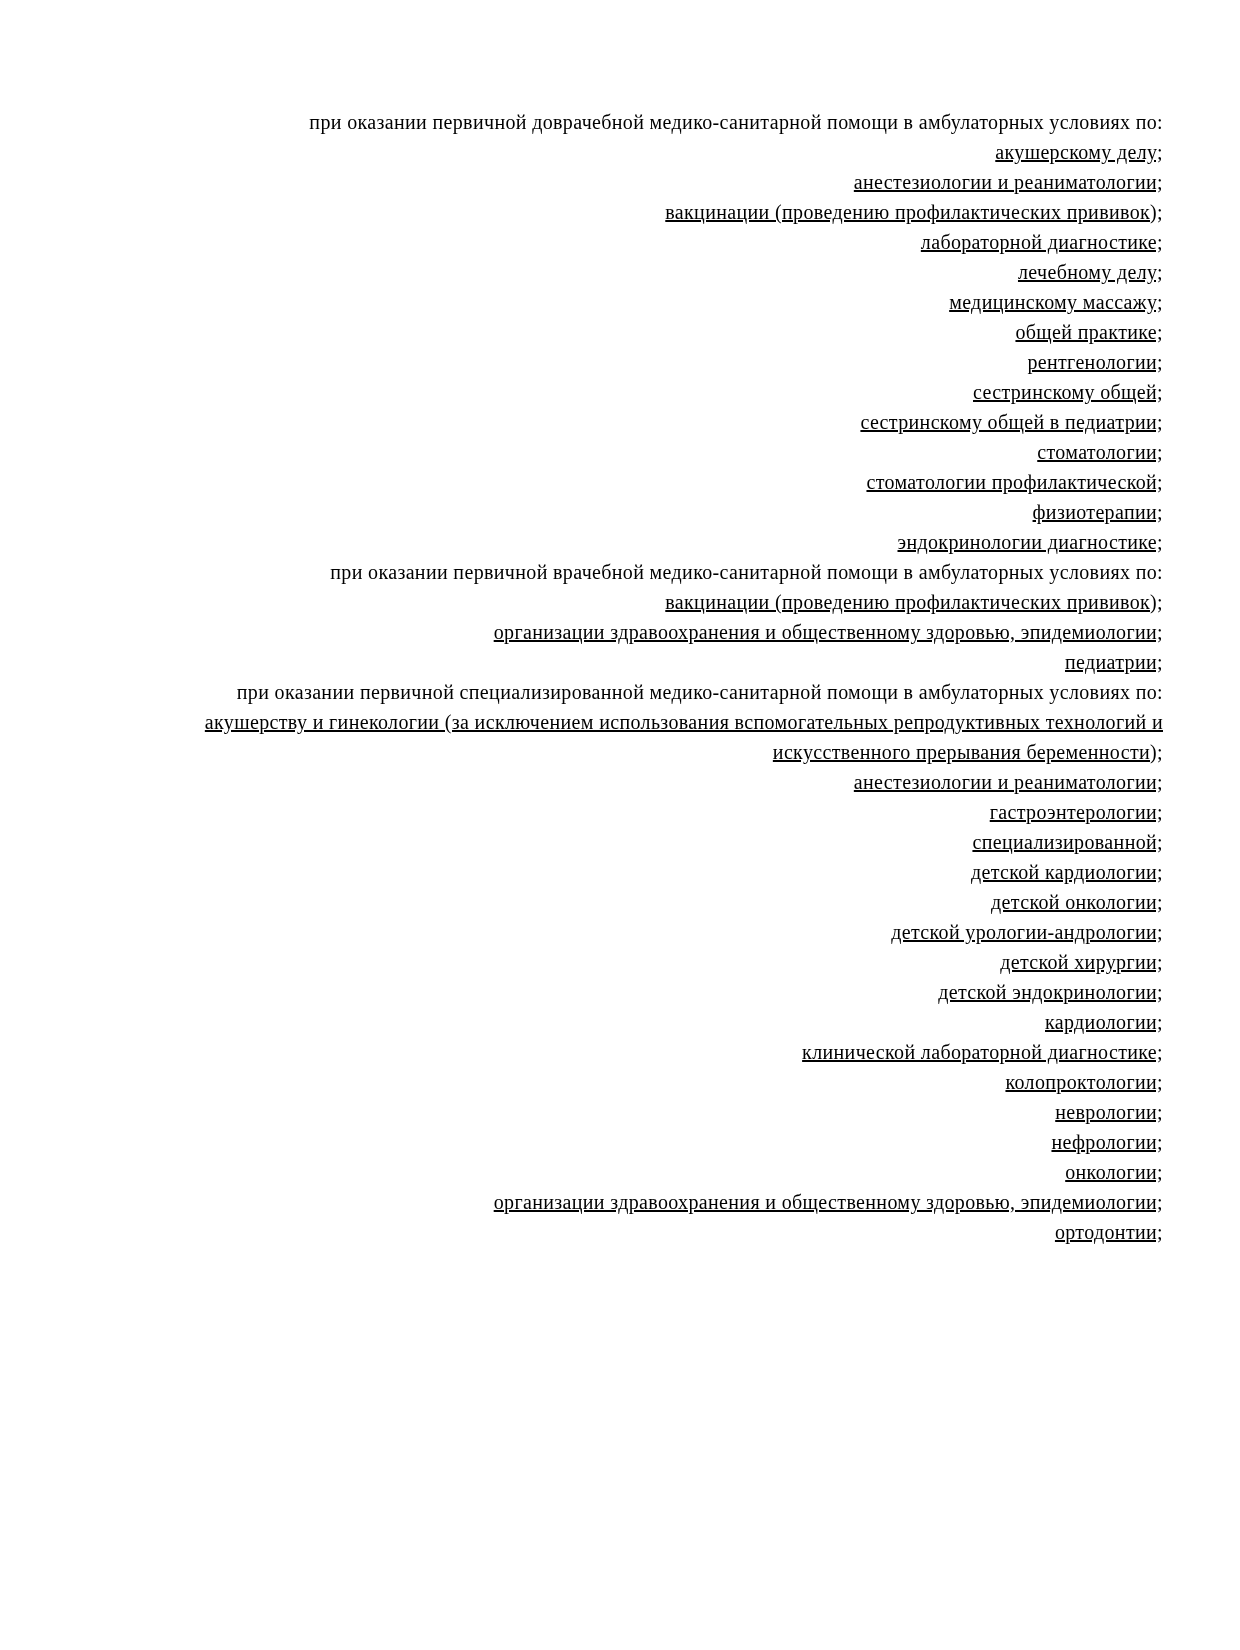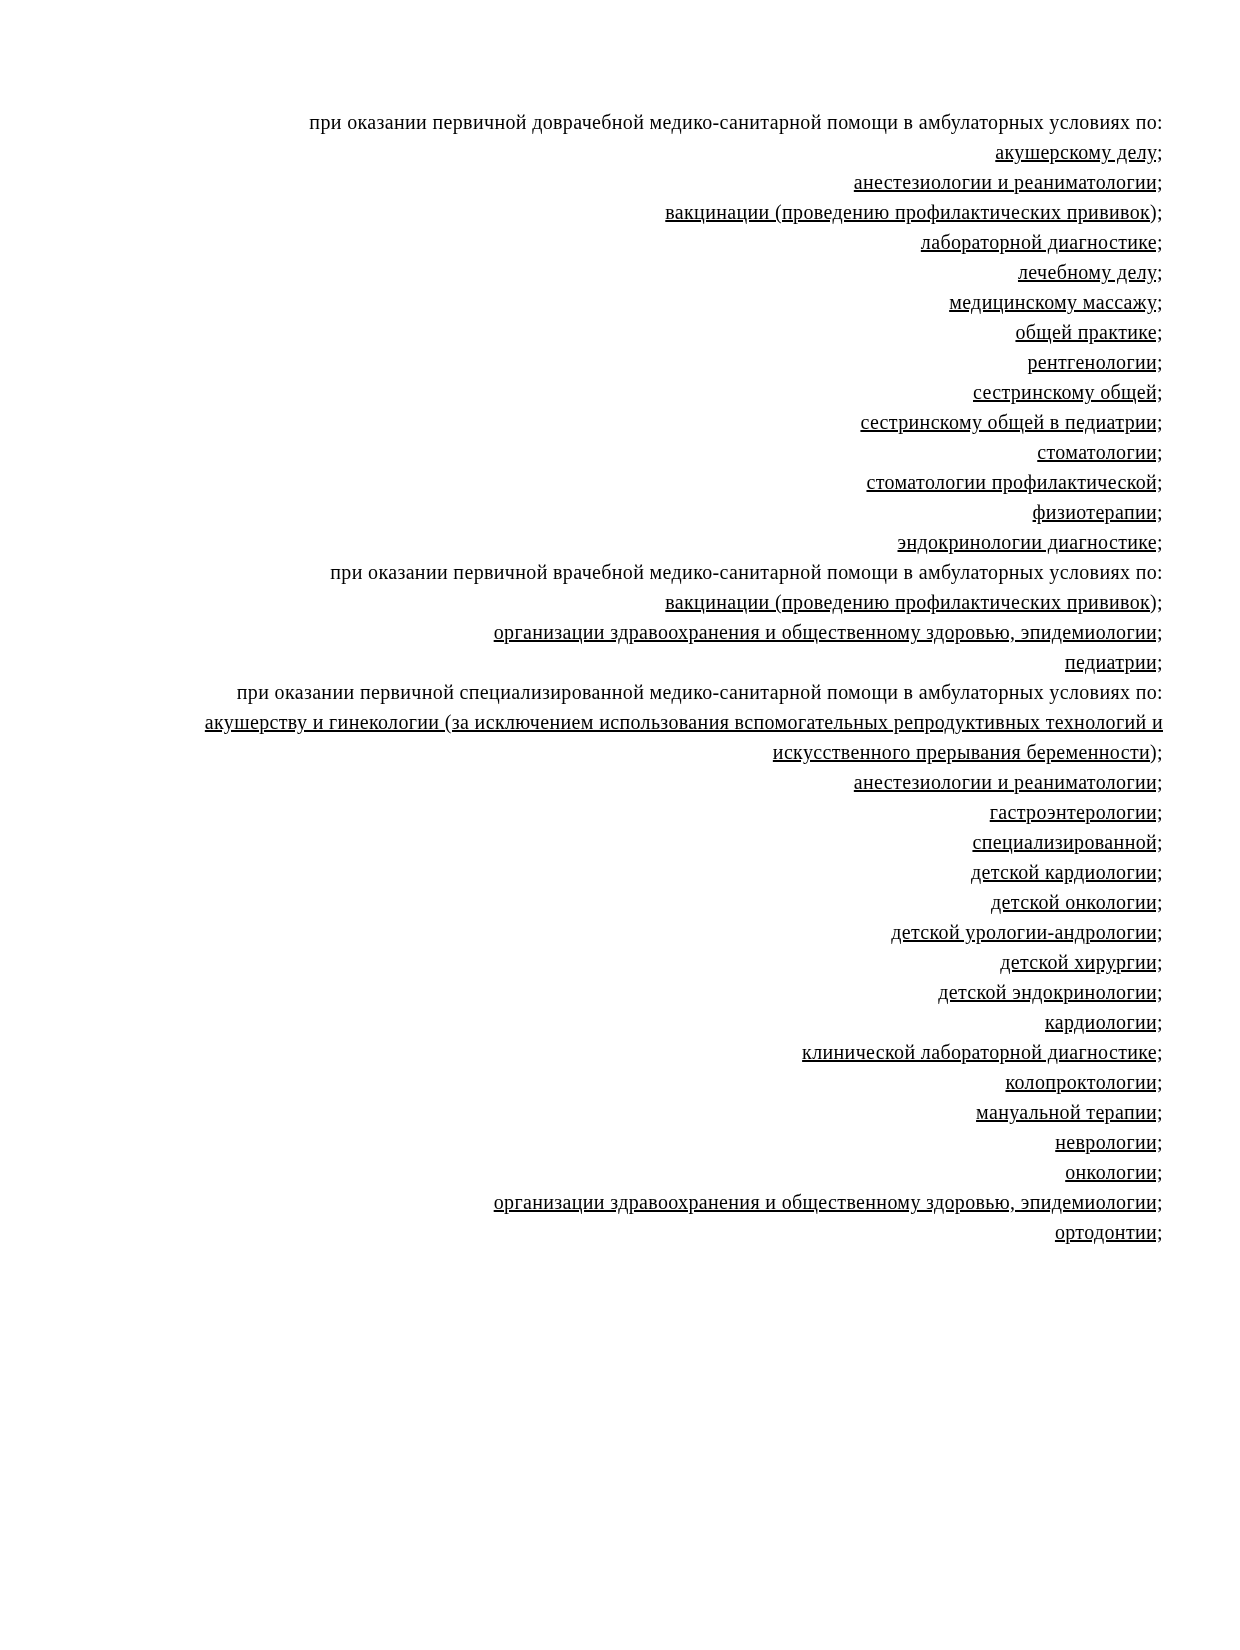--- a/index.html
+++ b/index.html
@@ -113,24 +113,24 @@
   <p class="item">детской хирургии;</p>
 
   <p class="item">детской эндокринологии;</p>
 
   <p class="item">кардиологии;</p>
 
   <p class="item">клинической лабораторной диагностике;</p>
 
   <p class="item">колопроктологии;</p>
 
-  <p class="item">мануальной терапии;</p>
 
   <p class="item">неврологии;</p>
 
+  <p class="item">нефрологии;</p>
 
   <p class="item">онкологии;</p>
 
   <p class="item">организации здравоохранения и общественному здоровью, эпидемиологии;</p>
 
   <p class="item">ортодонтии;</p>
 </section>
 </div>
 </div>
 

